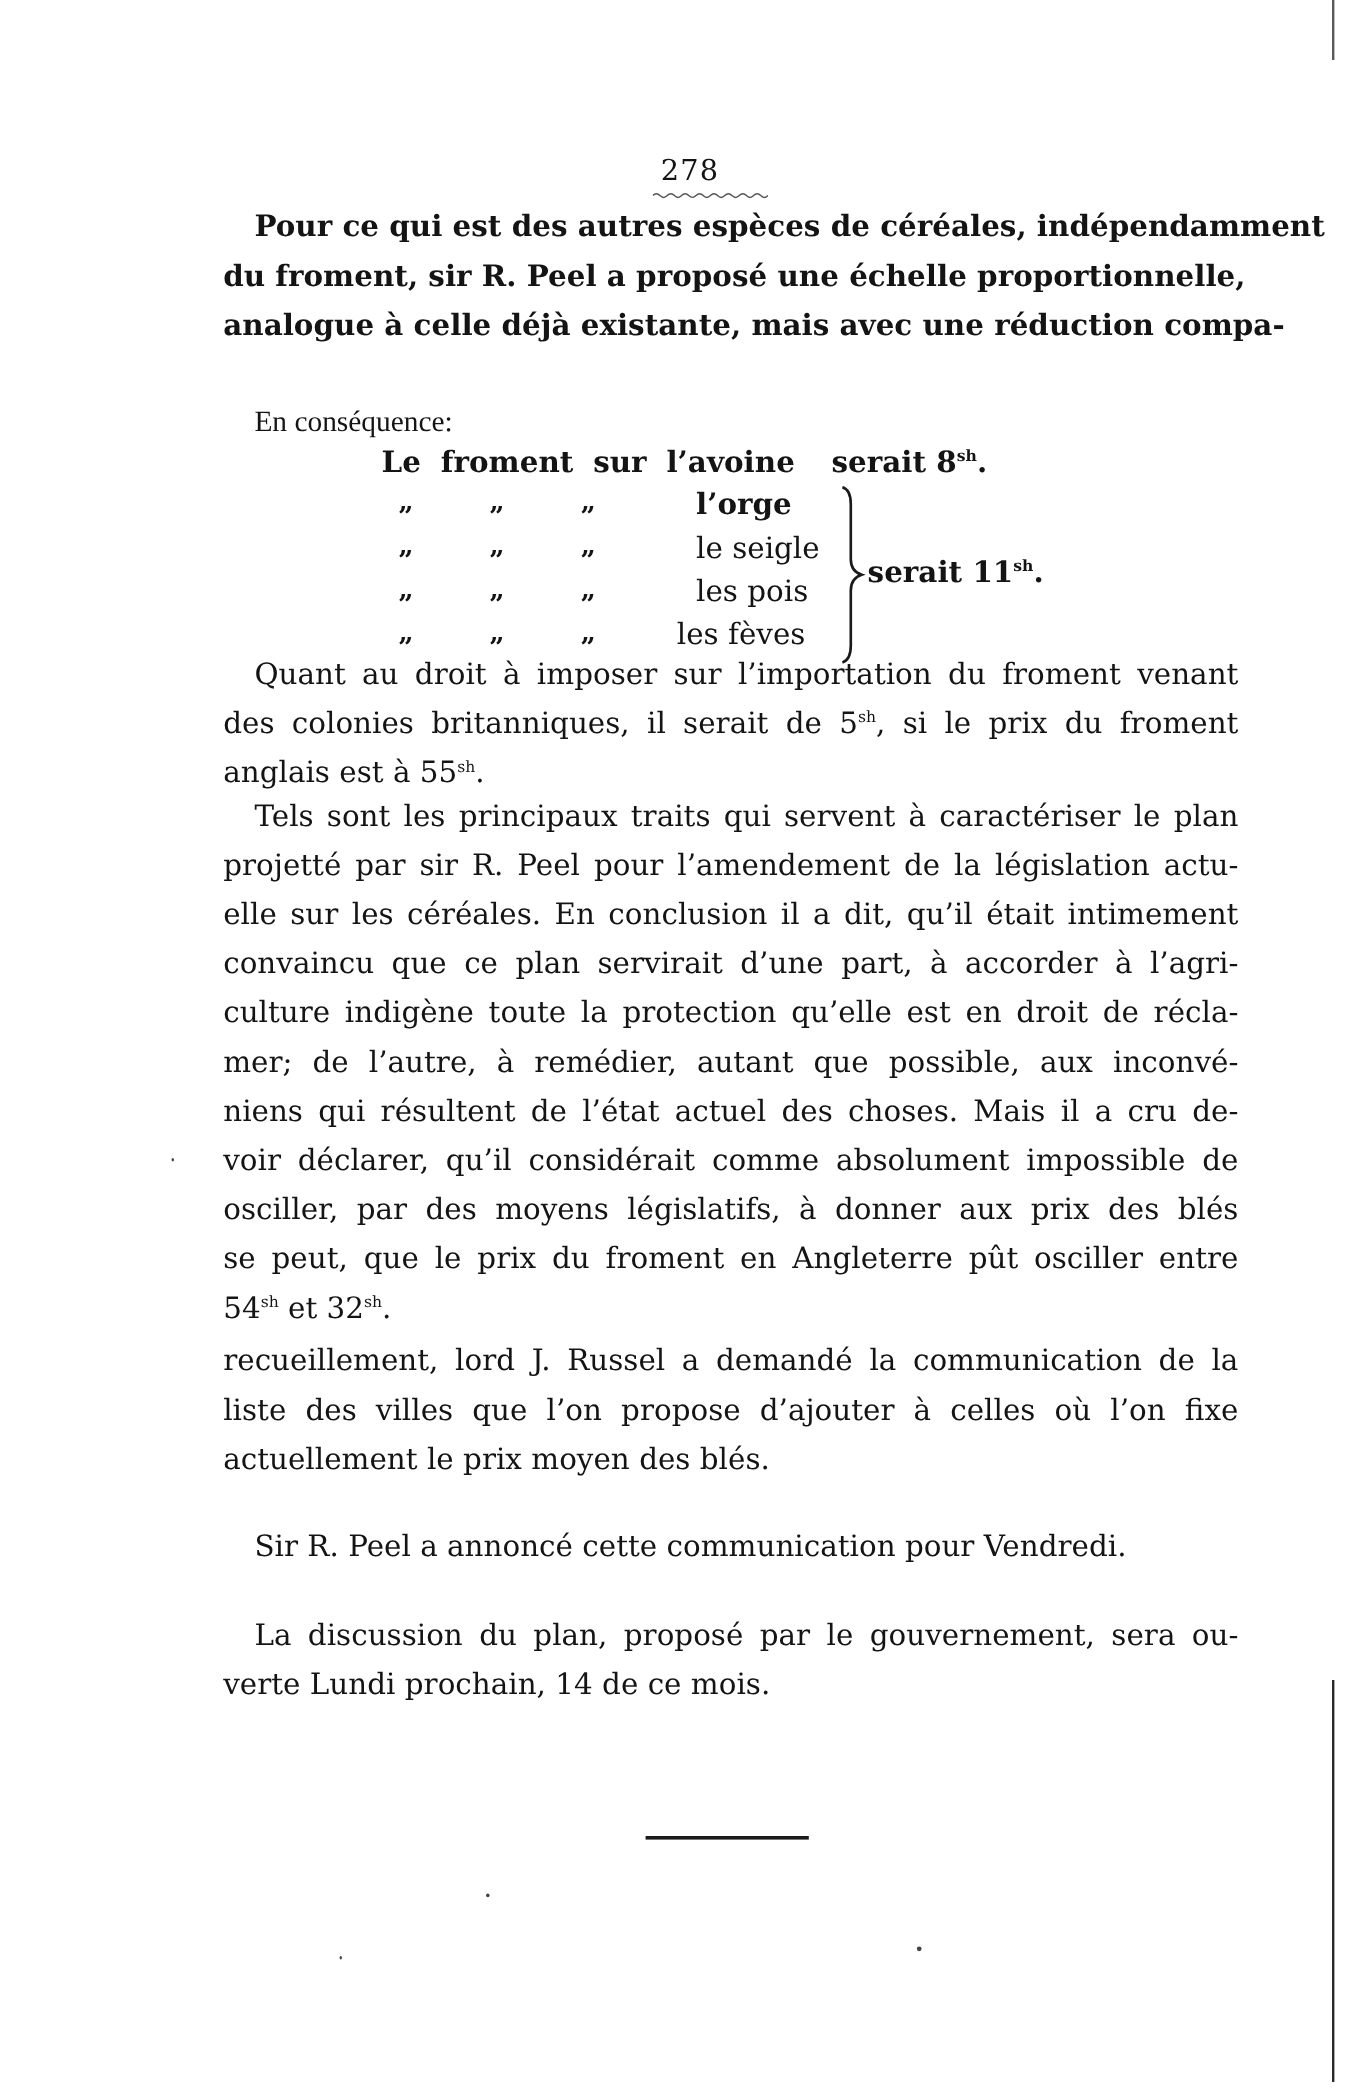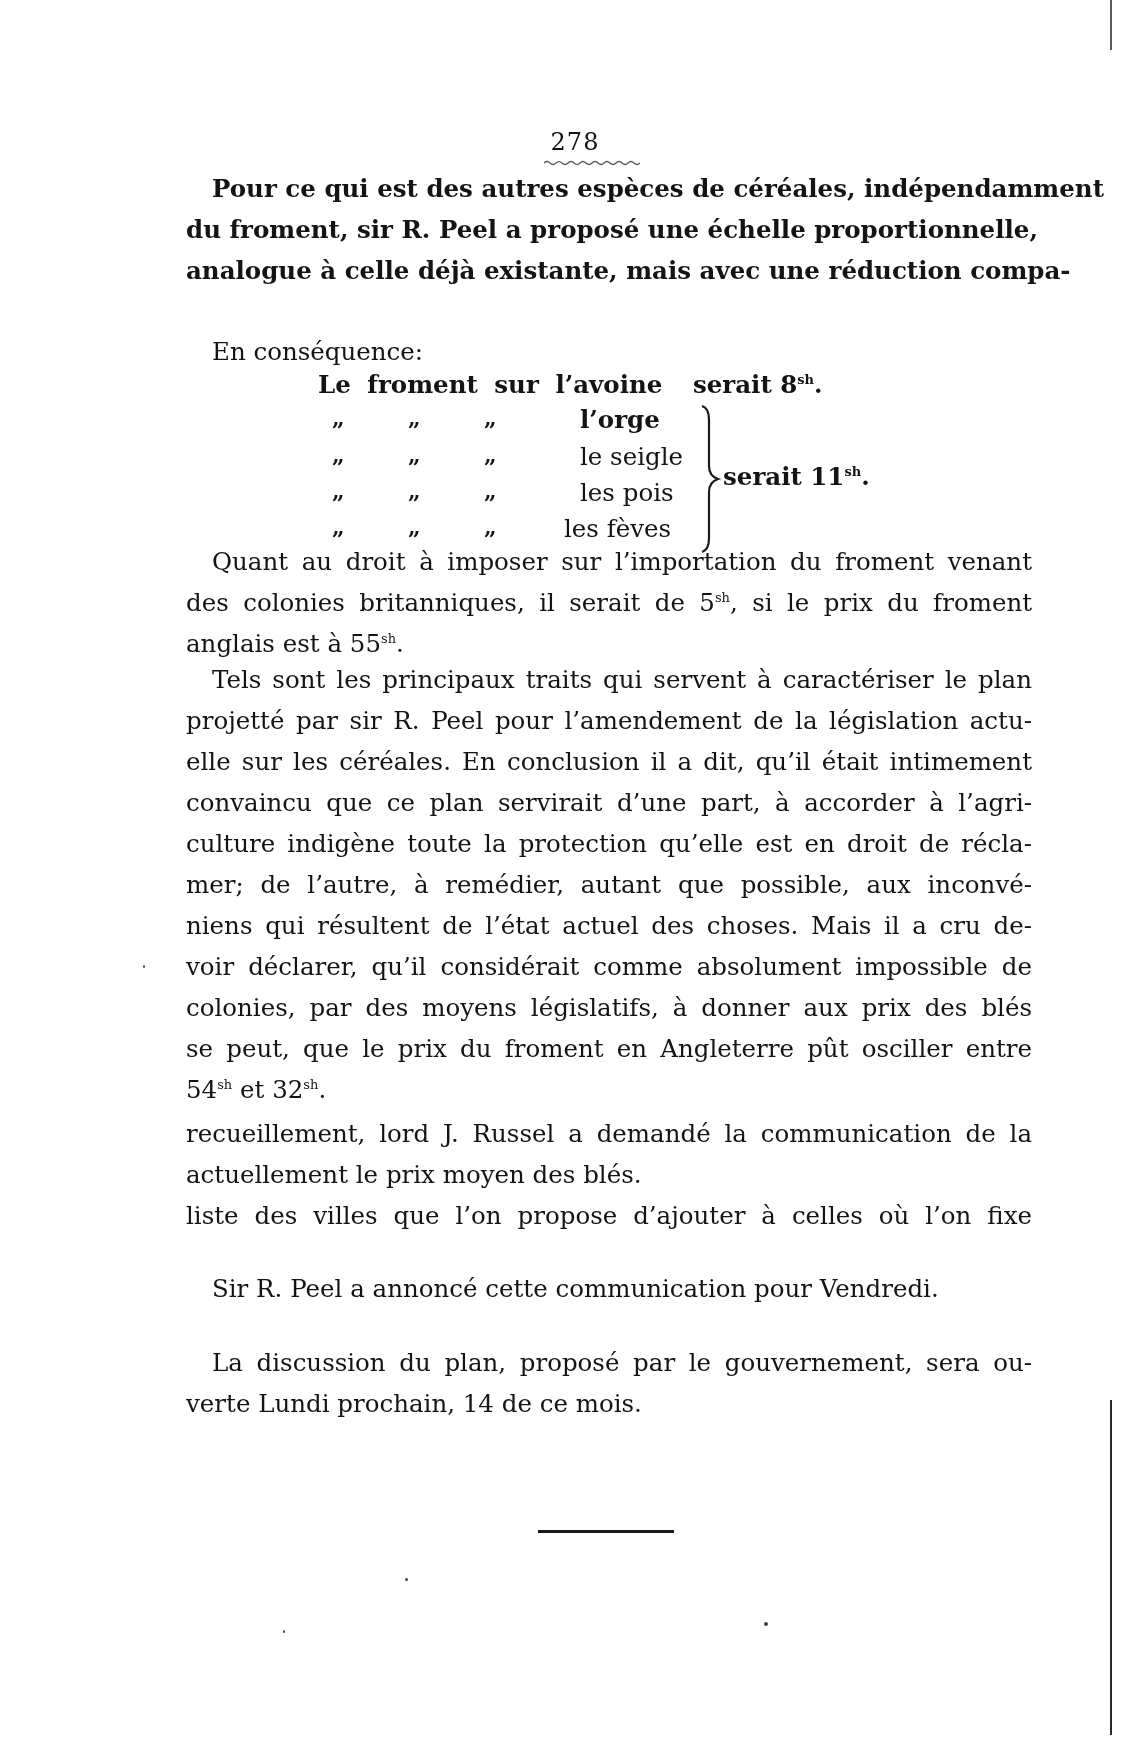--- a/index.html
+++ b/index.html
@@ -134,21 +134,21 @@
   <svg class="wavy-rule" viewBox="0 0 96 8">
     <path d="M0 3 Q3 0 6 3 T12 3 T18 3 T24 3 T30 3 T36 3 T42 3 T48 3 T54 3 T60 3 T66 3 T72 3 T78 3 T84 3 T90 3 T96 3" fill="none" stroke="#555" stroke-width="1.2"></path>
   </svg>
 
   <div class="text-block bold" style="top:168px;">
     <span class="line indent">Pour ce qui est des autres espèces de céréales, indépendamment</span>
     <span class="line">du froment, sir R. Peel a proposé une échelle proportionnelle,</span>
     <span class="line">analogue à celle déjà existante, mais avec une réduction compa-</span>
   </div>
 
-  <div class="text-block" style="top:331px;">
+  <div class="text-block" style="top:331px;font-family:Liberation Serif, serif;">
     <span class="line indent last">En conséquence:</span>
   </div>
 
   <div>
     <div class="grain-row bold" style="left:318px; top:370px; font-size:24.5px;">
       <span>Le</span>
       <span style="margin-left:8px;">froment</span>
       <span style="margin-left:8px;">sur</span>
       <span style="margin-left:8px;">l’avoine</span>
       <span style="margin-left:22px;"><span>serait 8</span><sup>sh</sup><span>.</span></span>
@@ -195,29 +195,29 @@
 
   <div class="text-block" style="top:659px;">
     <span class="line indent">Tels sont les principaux traits qui servent à caractériser le plan</span>
     <span class="line">projetté par sir R. Peel pour l’amendement de la législation actu-</span>
     <span class="line">elle sur les céréales. En conclusion il a dit, qu’il était intimement</span>
     <span class="line">convaincu que ce plan servirait d’une part, à accorder à l’agri-</span>
     <span class="line">culture indigène toute la protection qu’elle est en droit de récla-</span>
     <span class="line">mer; de l’autre, à remédier, autant que possible, aux inconvé-</span>
     <span class="line">niens qui résultent de l’état actuel des choses. Mais il a cru de-</span>
     <span class="line">voir déclarer, qu’il considérait comme absolument impossible de</span>
-    <span class="line">colonies, par des moyens législatifs, à donner aux prix des blés</span>
+    <span class="line">osciller, par des moyens législatifs, à donner aux prix des blés</span>
     <span class="line">se peut, que le prix du froment en Angleterre pût osciller entre</span>
     <span class="line last"><span>54</span><sup>sh</sup><span> et 32</span><sup>sh</sup><span>.</span></span>
   </div>
 
   <div class="text-block" style="top:1113px;">
     <span class="line">recueillement, lord J. Russel a demandé la communication de la</span>
+    <span class="line">liste des villes que l’on propose d’ajouter à celles où l’on fixe</span>
     <span class="line last">actuellement le prix moyen des blés.</span>
-    <span class="line">liste des villes que l’on propose d’ajouter à celles où l’on fixe</span>
   </div>
 
   <div class="text-block" style="top:1268px;">
     <span class="line indent last">Sir R. Peel a annoncé cette communication pour Vendredi.</span>
   </div>
 
   <div class="text-block" style="top:1342px;">
     <span class="line indent">La discussion du plan, proposé par le gouvernement, sera ou-</span>
     <span class="line last">verte Lundi prochain, 14 de ce mois.</span>
   </div>

